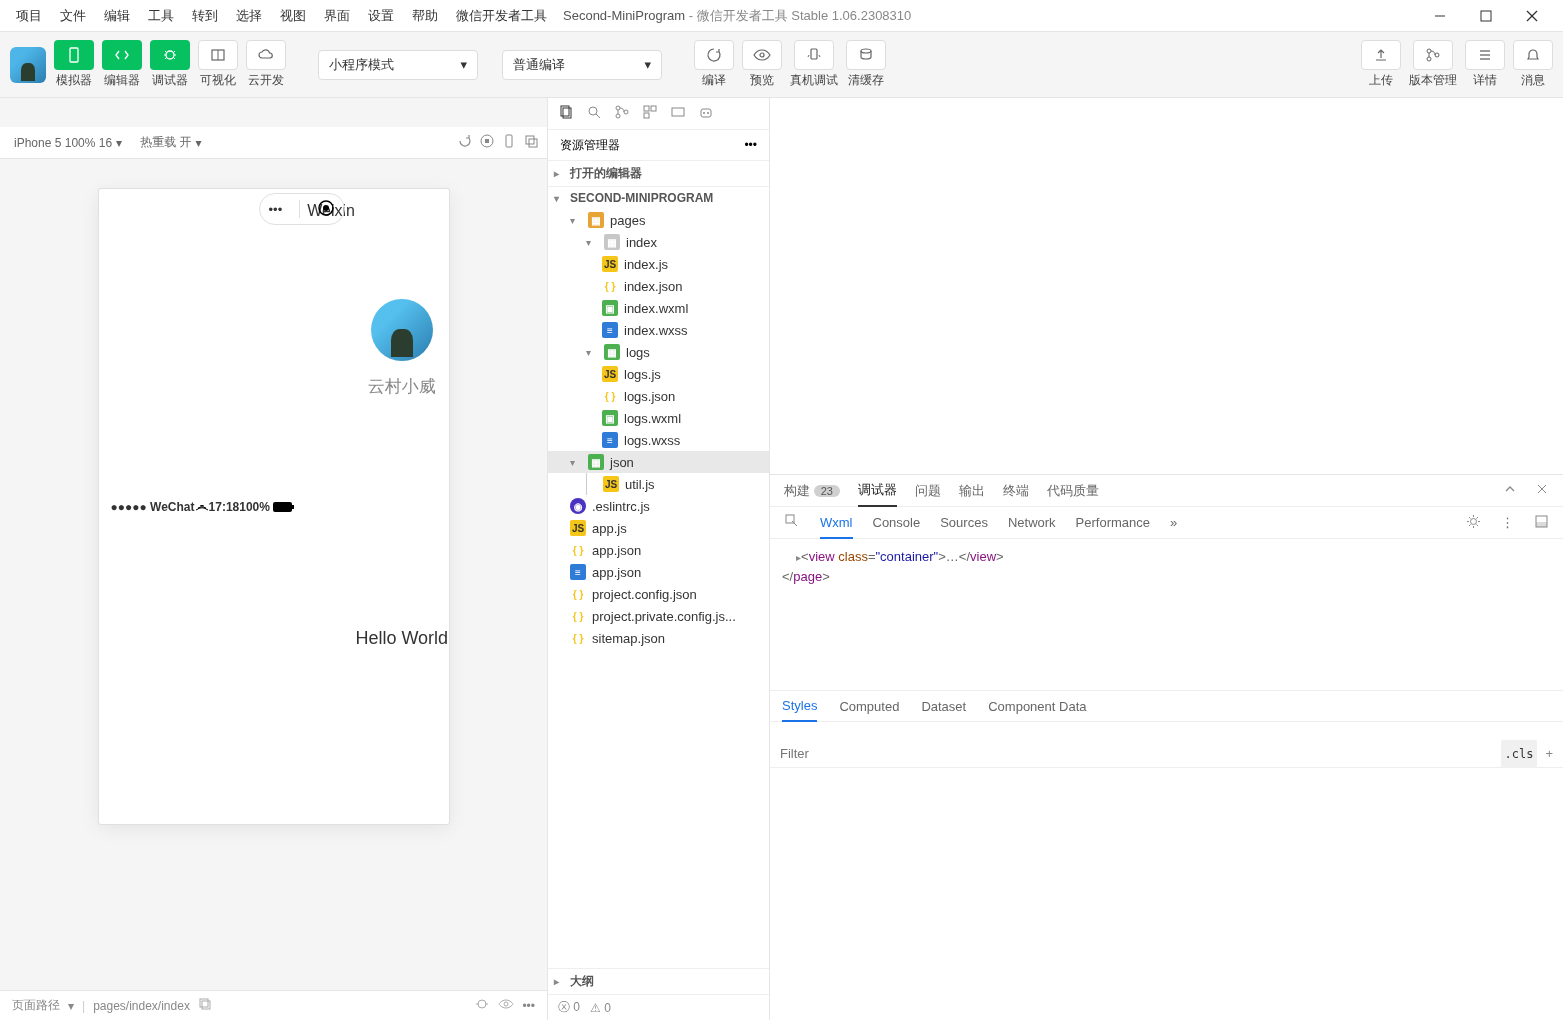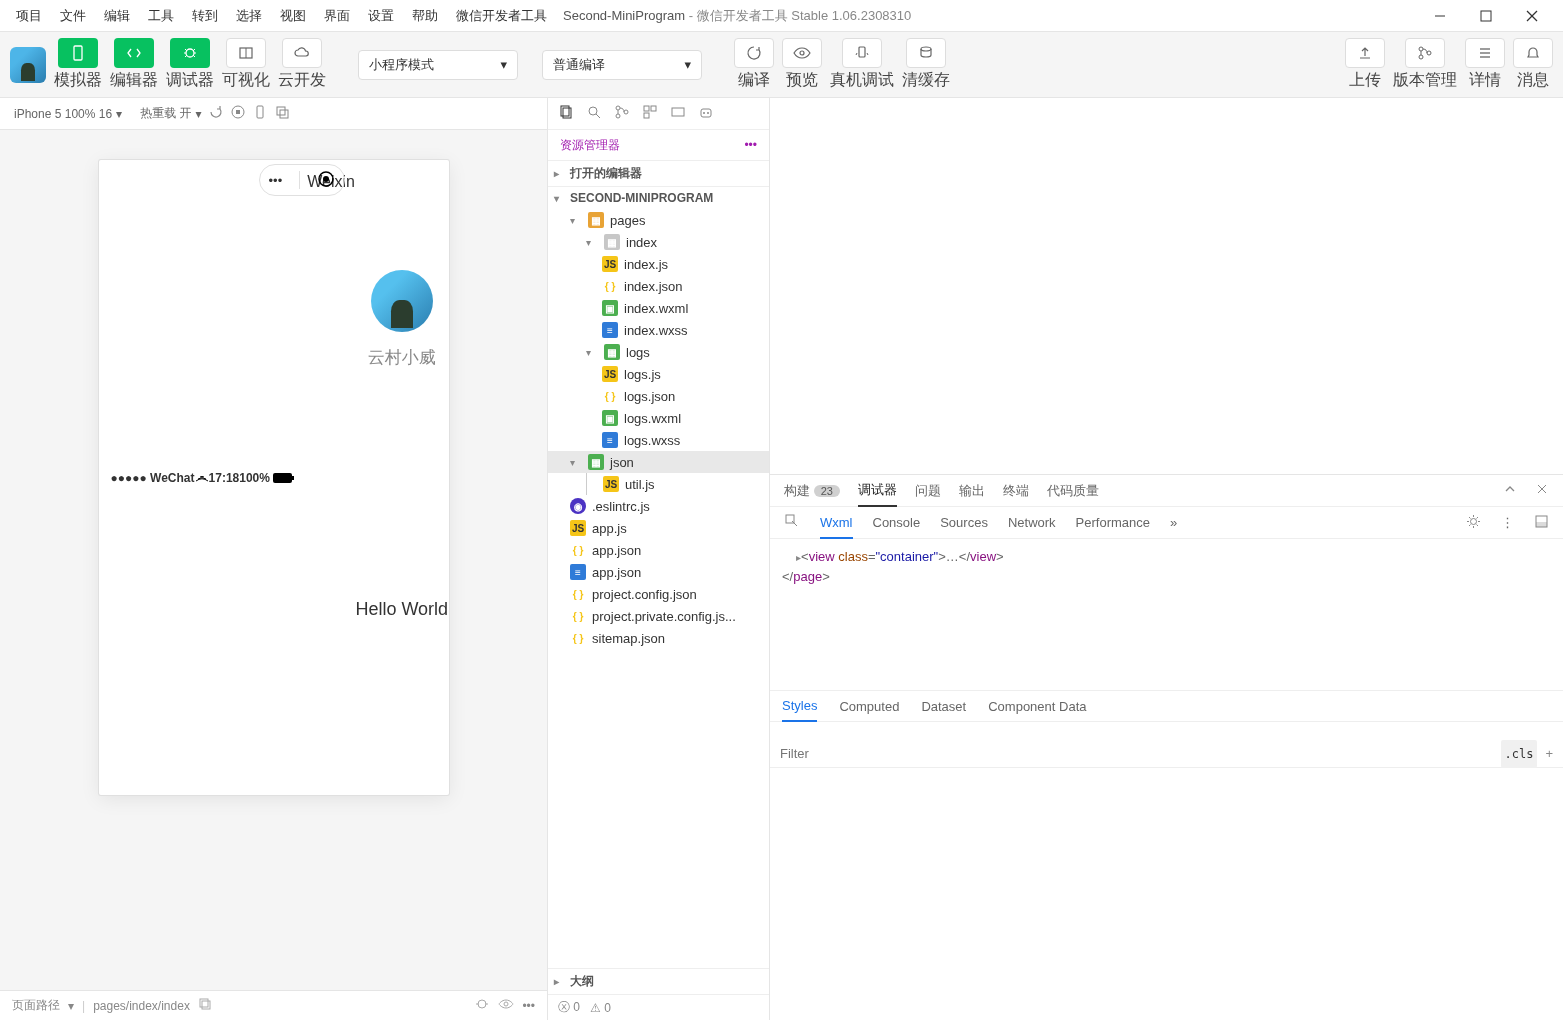--- a/index.html
+++ b/index.html
@@ -9,46 +9,46 @@
 .titlebar .menus span { padding: 4px 8px; font-size: 13px; color: #333; cursor: default; }
 .titlebar .title-text { flex: 1; text-align: left; padding-left: 8px; color: #888; font-size: 13px; }
 .titlebar .proj { color: #555; }
 .winctrls { display: flex; gap: 0; }
 .winctrls div { width: 46px; height: 32px; display: flex; align-items: center; justify-content: center; }
 .toolbar { height: 66px; background: #f5f5f5; display: flex; align-items: center; padding: 0 10px; gap: 8px; border-bottom: 1px solid #e5e5e5; }
 .toolbar .avatar { width: 36px; height: 36px; border-radius: 6px; background: linear-gradient(135deg,#4db5e8 30%,#2a7daf); position: relative; overflow: hidden; }
 .toolbar .avatar::after { content:""; position:absolute; bottom:2px; left:50%; transform:translateX(-50%); width:14px; height:18px; background:#2b3d2e; border-radius:40% 40% 0 0; }
 .btncol { display: flex; flex-direction: column; align-items: center; gap: 2px; }
 .btncol .btn { width: 40px; height: 30px; border-radius: 4px; display: flex; align-items: center; justify-content: center; color: #fff; }
-.btncol .label { font-size: 16px; color: #444; }
+.btncol .label { font-size: 12px; color: #444; }
 .green { background: #07c160; }
 .white { background: #fff; border: 1px solid #ddd; color: #555; }
 .dropdown { height: 30px; min-width: 160px; background: #fff; border: 1px solid #ddd; border-radius: 4px; display: flex; align-items: center; padding: 0 10px; justify-content: space-between; font-size: 13px; }
 .flex1 { flex: 1; }
 .workspace { flex: 1; display: flex; min-height: 0; }
 .sim-panel { width: 548px; display: flex; flex-direction: column; border-right: 1px solid #e5e5e5; background: #f5f5f5; }
-.sim-top { height: 32px; display: flex; align-items: center; padding: 0 8px; justify-content: flex-start; background: #fff; border-bottom: 1px solid #e5e5e5; font-size: 12px; color: #666; }
+.sim-top { height: 32px; display: flex; align-items: center; padding: 0 8px; justify-content: space-between; background: #fff; border-bottom: 1px solid #e5e5e5; font-size: 12px; color: #666; margin-top: 29px; }
 .sim-top .left, .sim-top .right { display: flex; gap: 6px; align-items: center; }
 .sim-top .pill { padding: 2px 6px; display: flex; align-items: center; gap: 4px; }
 .sim-body { flex: 1; display: flex; align-items: flex-start; justify-content: center; padding-top: 30px; }
 .phone { width: 350px; height: 635px; background: #fff; box-shadow: 0 0 0 1px #e0e0e0, 0 4px 20px rgba(0,0,0,0.08); display: flex; flex-direction: row; border-radius: 2px; }
 .phone-status { display: flex; justify-content: space-between; align-items: center; padding: 6px 12px; font-size: 12px; font-weight: 600; }
 .phone-nav { display: flex; align-items: center; justify-content: center; position: relative; height: 44px; }
 .phone-nav .title { font-size: 16px; }
 .capsule { position: absolute; right: 10px; top: 4px; width: 86px; height: 32px; border: 1px solid #e0e0e0; border-radius: 16px; display: flex; align-items: center; justify-content: space-around; }
 .phone-content { flex: 1; display: flex; flex-direction: column; align-items: center; padding-top: 110px; }
 .phone-avatar { width: 62px; height: 62px; border-radius: 50%; background: linear-gradient(135deg,#55c0ee 30%,#2a7daf); position: relative; overflow: hidden; }
 .phone-avatar::after { content:""; position:absolute; bottom:4px; left:50%; transform:translateX(-50%); width:22px; height:28px; background:#2b3d2e; border-radius:40% 40% 0 0; }
 .nickname { margin-top: 14px; color: #888; font-size: 17px; }
 .hello { margin-top: 230px; font-size: 18px; }
 .sim-bottom { height: 30px; background: #fff; border-top: 1px solid #e5e5e5; display: flex; align-items: center; padding: 0 12px; font-size: 12px; color: #888; gap: 8px; }
 .middle { width: 222px; display: flex; flex-direction: column; border-right: 1px solid #e5e5e5; background: #fff; }
 .mid-icons { height: 32px; display: flex; align-items: center; gap: 12px; padding: 0 10px; border-bottom: 1px solid #eee; color: #888; }
 .mid-icons .active { color: #333; }
-.panel-title { height: 30px; display: flex; align-items: center; justify-content: space-between; padding: 0 12px; font-size: 12px; color: #a21caf; }
+.panel-title { height: 30px; display: flex; align-items: center; justify-content: space-between; padding: 0 12px; font-size: 12px; color: #000000; }
 .tree-section { padding: 0; }
 .tree-header { display: flex; align-items: center; gap: 4px; padding: 4px 6px; font-size: 12px; font-weight: 600; color: #555; border-top: 1px solid #eee; }
 .tree-item { display: flex; align-items: center; gap: 6px; padding: 3px 6px; font-size: 13px; color: #333; cursor: default; white-space: nowrap; overflow: hidden; text-overflow: ellipsis; }
 .tree-item.selected { background: #e8e8e8; }
 .indent1 { padding-left: 22px; }
 .indent2 { padding-left: 38px; }
 .indent3 { padding-left: 54px; }
 .ico { width: 16px; height: 16px; display: inline-flex; align-items: center; justify-content: center; font-size: 10px; font-weight: bold; border-radius: 2px; flex-shrink: 0; }
 .ico-folder { background: #e8a335; color: #fff; }
 .ico-folder-open { background: #c7c7c7; color: #fff; }

